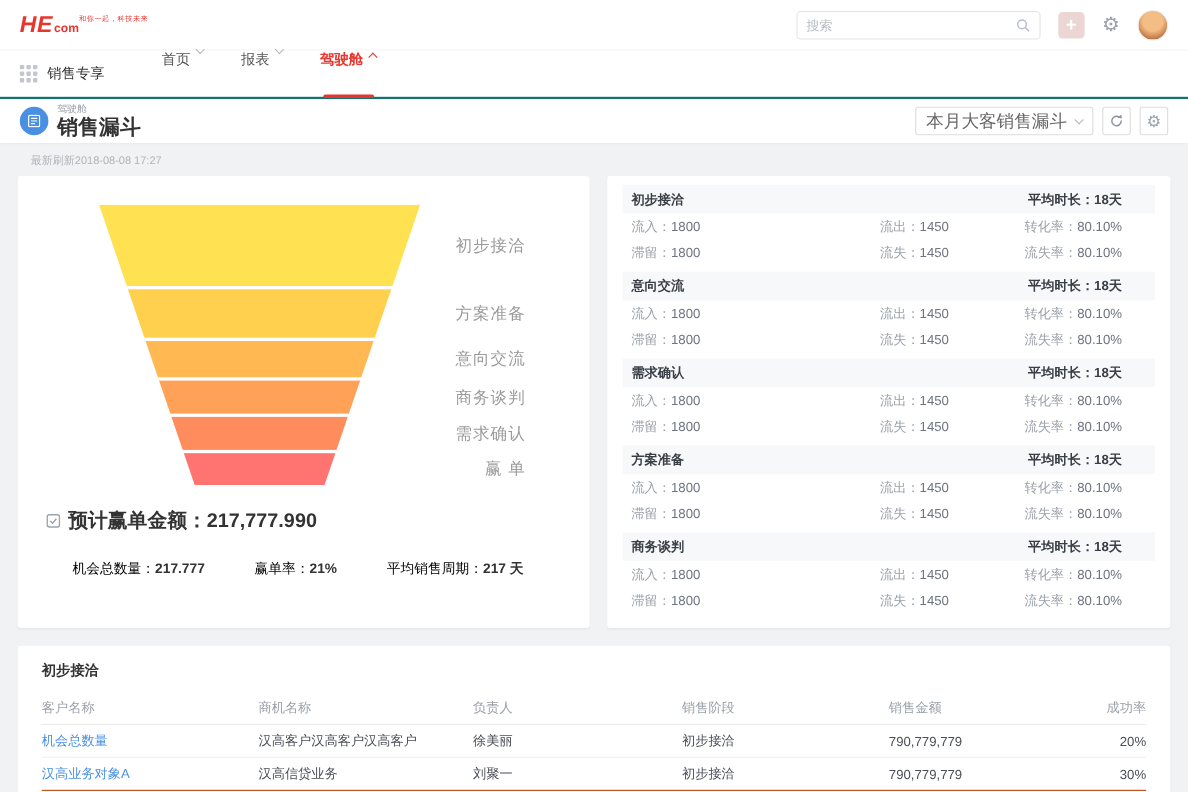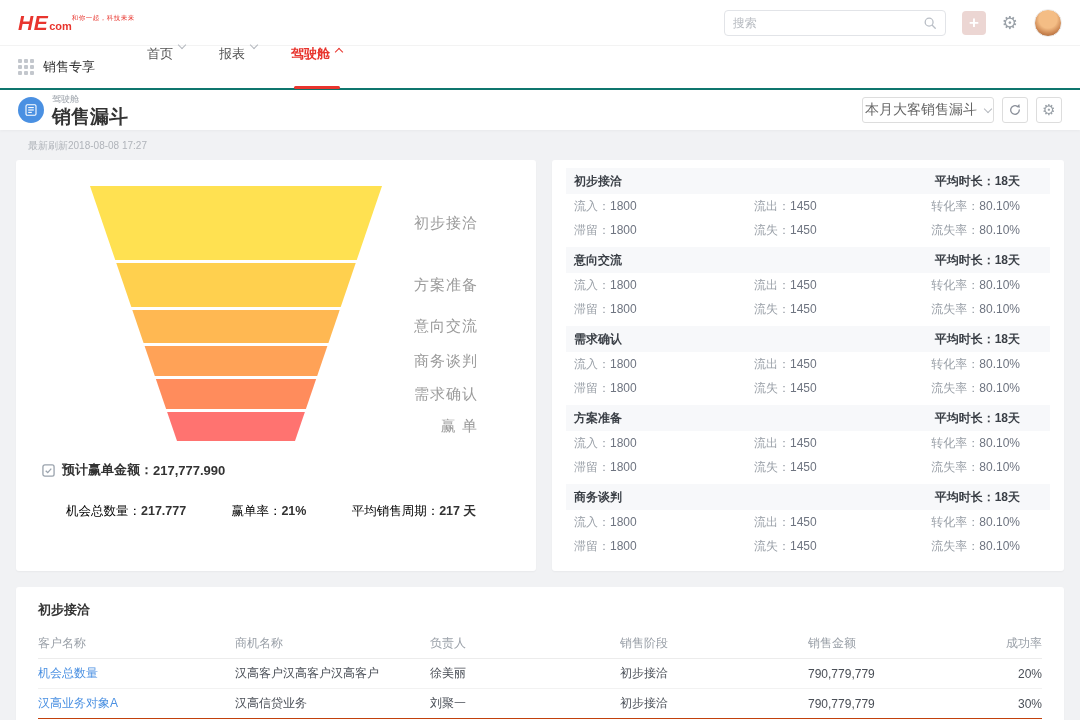--- a/index.html
+++ b/index.html
@@ -34,50 +34,50 @@
   .nav-item.active { color:#e8352e; font-weight:bold; }
   .nav-item.active .chev { border-color:#e8352e; transform:rotate(225deg); margin-top:4px; }
   .nav-item.active::after { content:""; position:absolute; left:50%; transform:translateX(-50%); bottom:0; width:46px; height:3px; background:#e8352e; border-radius:2px; }
   
   .pagehead { height:40px; background:#fff; display:flex; align-items:center; padding:0 18px; box-shadow:0 1px 3px rgba(0,0,0,0.04); position:relative; z-index:2; }
   .dash-ic { width:26px; height:26px; border-radius:50%; background:#4a90e2; display:flex; align-items:center; justify-content:center; }
   .ph-text { margin-left:8px; line-height:1; }
   .ph-crumb { font-size:9px; color:#9aa0a8; margin-bottom:3px; }
   .ph-title { font-size:19px; font-weight:bold; color:#333; }
   .ph-spacer { flex:1; }
-  .filter-select { height:26px; border:1px solid #ddd; border-radius:3px; display:flex; align-items:center; padding:0 2px; font-size:14px; color:#666; cursor:pointer; background:#fff; }
+  .filter-select { height:26px; border:1px solid #ddd; border-radius:3px; display:flex; align-items:center; padding:0 9px; font-size:16px; color:#666; cursor:pointer; background:#fff; }
   .filter-select .chev { margin-left:8px; }
   .sq-btn { width:26px; height:26px; border:1px solid #ddd; border-radius:3px; margin-left:8px; display:flex; align-items:center; justify-content:center; cursor:pointer; background:#fff; }
   .sq-btn .gear-glyph { font-size:15px; }
   
   .content { padding:0 16px; }
   .timestamp { font-size:10px; color:#b0b4ba; padding:9px 12px 7px; }
   .cards { display:flex; gap:16px; align-items:stretch; }
   .card { background:#fff; border-radius:3px; box-shadow:0 1px 2px rgba(0,0,0,0.04); }
   .card-left { width:520px; padding:22px 24px 20px; }
   .card-right { flex:1; padding:8px 14px; }
   
   .funnel-wrap { display:flex; margin:4px 0 0 50px; }
   .funnel { width:292px; height:255px; display:flex; flex-direction:column; -webkit-clip-path:polygon(0 0,100% 0,70.2% 100%,29.8% 100%); clip-path:polygon(0 0,100% 0,70.2% 100%,29.8% 100%); }
   .band { margin-bottom:3px; cursor:pointer; }
   .band:last-child { margin-bottom:0; }
   .b0 { height:74px; } .b1 { height:44px; } .b2 { height:33px; } .b3 { height:30px; } .b4 { height:30px; } .b5 { height:29px; }
   .funnel-labels { margin-left:18px; width:78px; display:flex; flex-direction:column; }
   .flabel { display:flex; align-items:center; justify-content:flex-end; font-size:15px; color:#9b9b9b; letter-spacing:1px; margin-bottom:3px; }
   .flabel:last-child { margin-bottom:0; }
-  .expected { display:flex; align-items:center; margin:20px 0 0 2px; font-size:13px; font-weight:bold; color:#333; }
+  .expected { display:flex; align-items:center; margin:20px 0 0 2px; font-size:18px; font-weight:bold; color:#333; }
   .expected svg { margin-right:7px; }
   .fstats { display:flex; justify-content:space-between; margin-top:24px; padding:0 36px 0 26px; font-size:12.5px; }
   .fstats .lab { color:#000000; }
   .fstats .val { color:#333; font-weight:bold; }
   
   .stage { margin-bottom:5px; }
   .shead { height:26px; background:#f7f8fa; display:flex; justify-content:space-between; align-items:center; padding:0 30px 0 8px; }
   .sname, .sdur { font-size:12px; font-weight:bold; color:#3a3f46; }
-  .srow { display:grid; grid-template-columns:180px 1fr auto; height:24px; align-items:center; padding:0 30px 0 8px; font-size:12px; }
+  .srow { display:grid; grid-template-columns:180px 1fr auto; height:24px; align-items:center; padding:0 30px 0 8px; font-size:12px;gap:46px; }
   .srow .lab { color:#9aa0a8; }
   .srow .val { color:#6e7480; }
   
   .bottom-card { margin-top:16px; background:#fff; border-radius:3px; box-shadow:0 1px 2px rgba(0,0,0,0.04); padding:14px 22px 4px; }
   .tbl-title { font-size:13px; font-weight:bold; color:#333; margin-bottom:10px; }
   .t-head, .t-row { display:grid; grid-template-columns:197px 195px 190px 188px 1fr 60px; align-items:center; height:30px; }
   .t-head { font-size:12px; color:#9aa0a8; border-bottom:1px solid #ececec; }
   .t-row { font-size:12px; color:#4a4f57; border-bottom:1px solid #f2f2f2; }
   .t-row:last-child { border-bottom:1px solid #c2410c; }
   .cell-right { text-align:right; }

